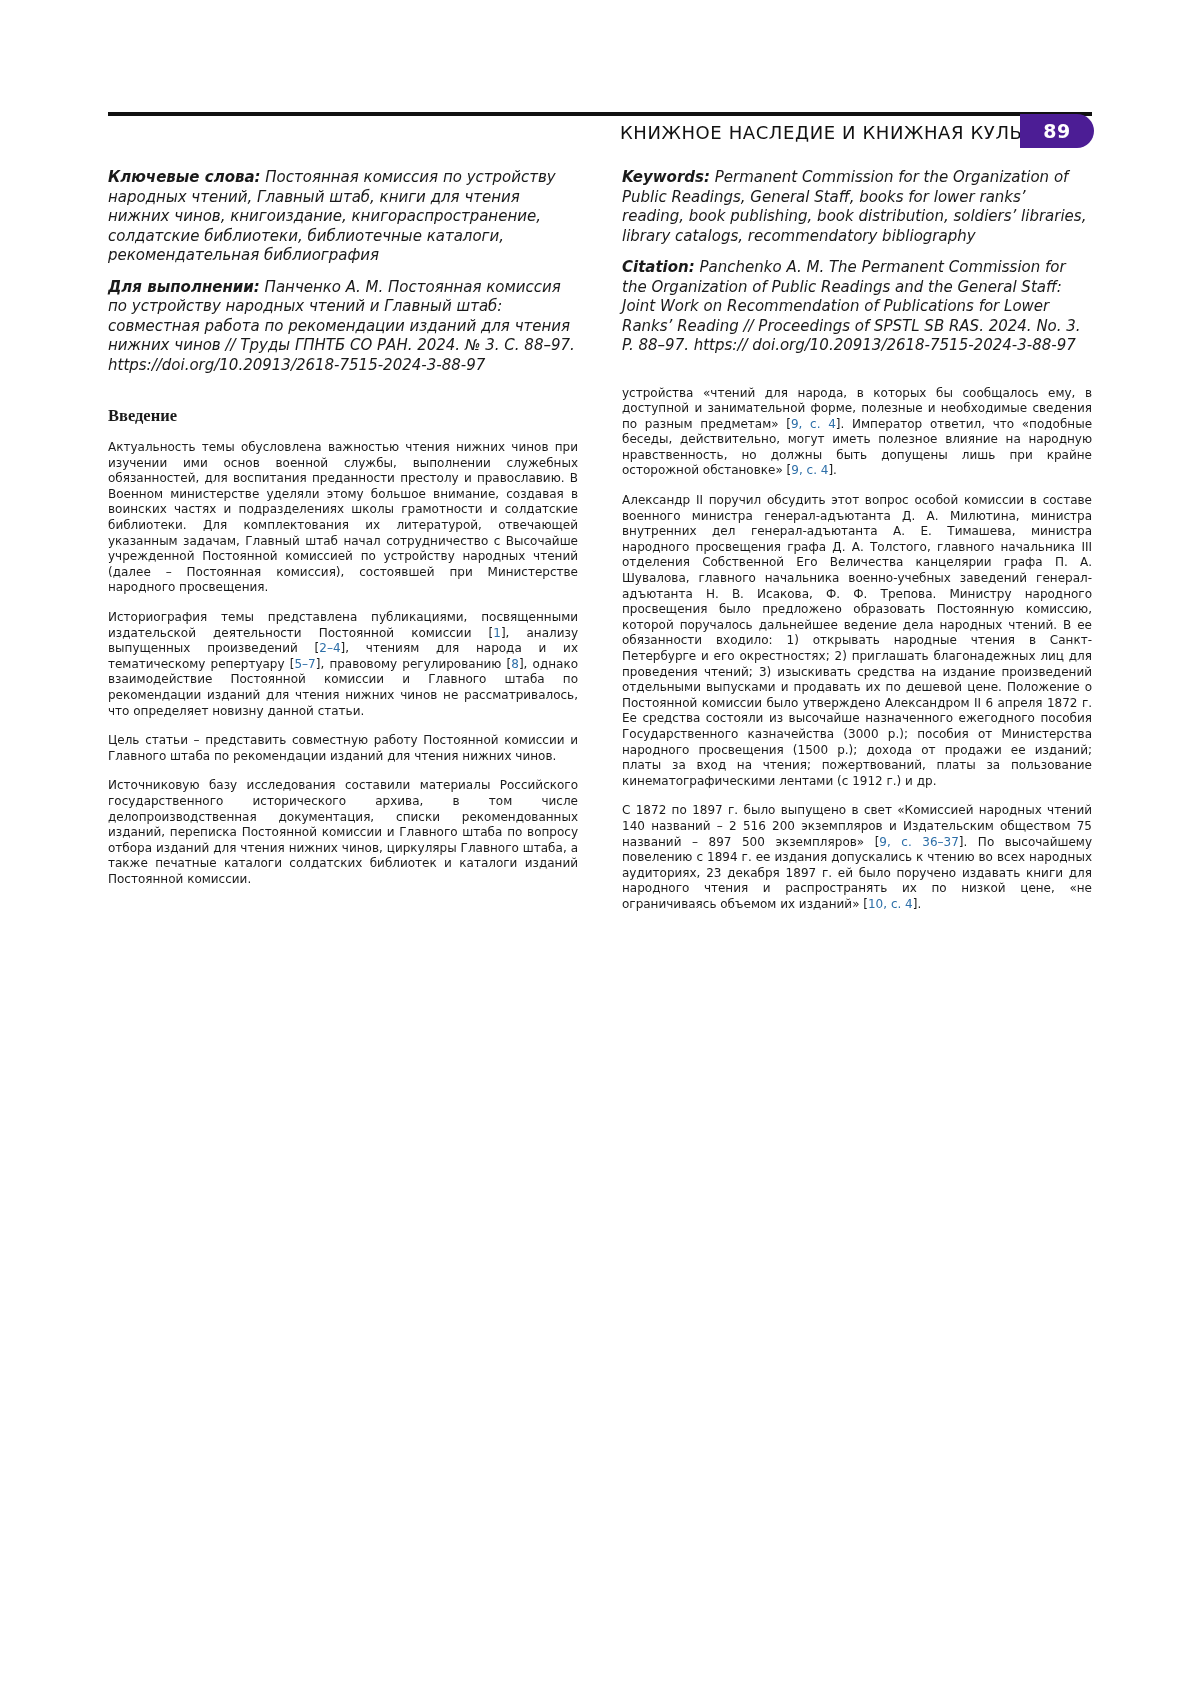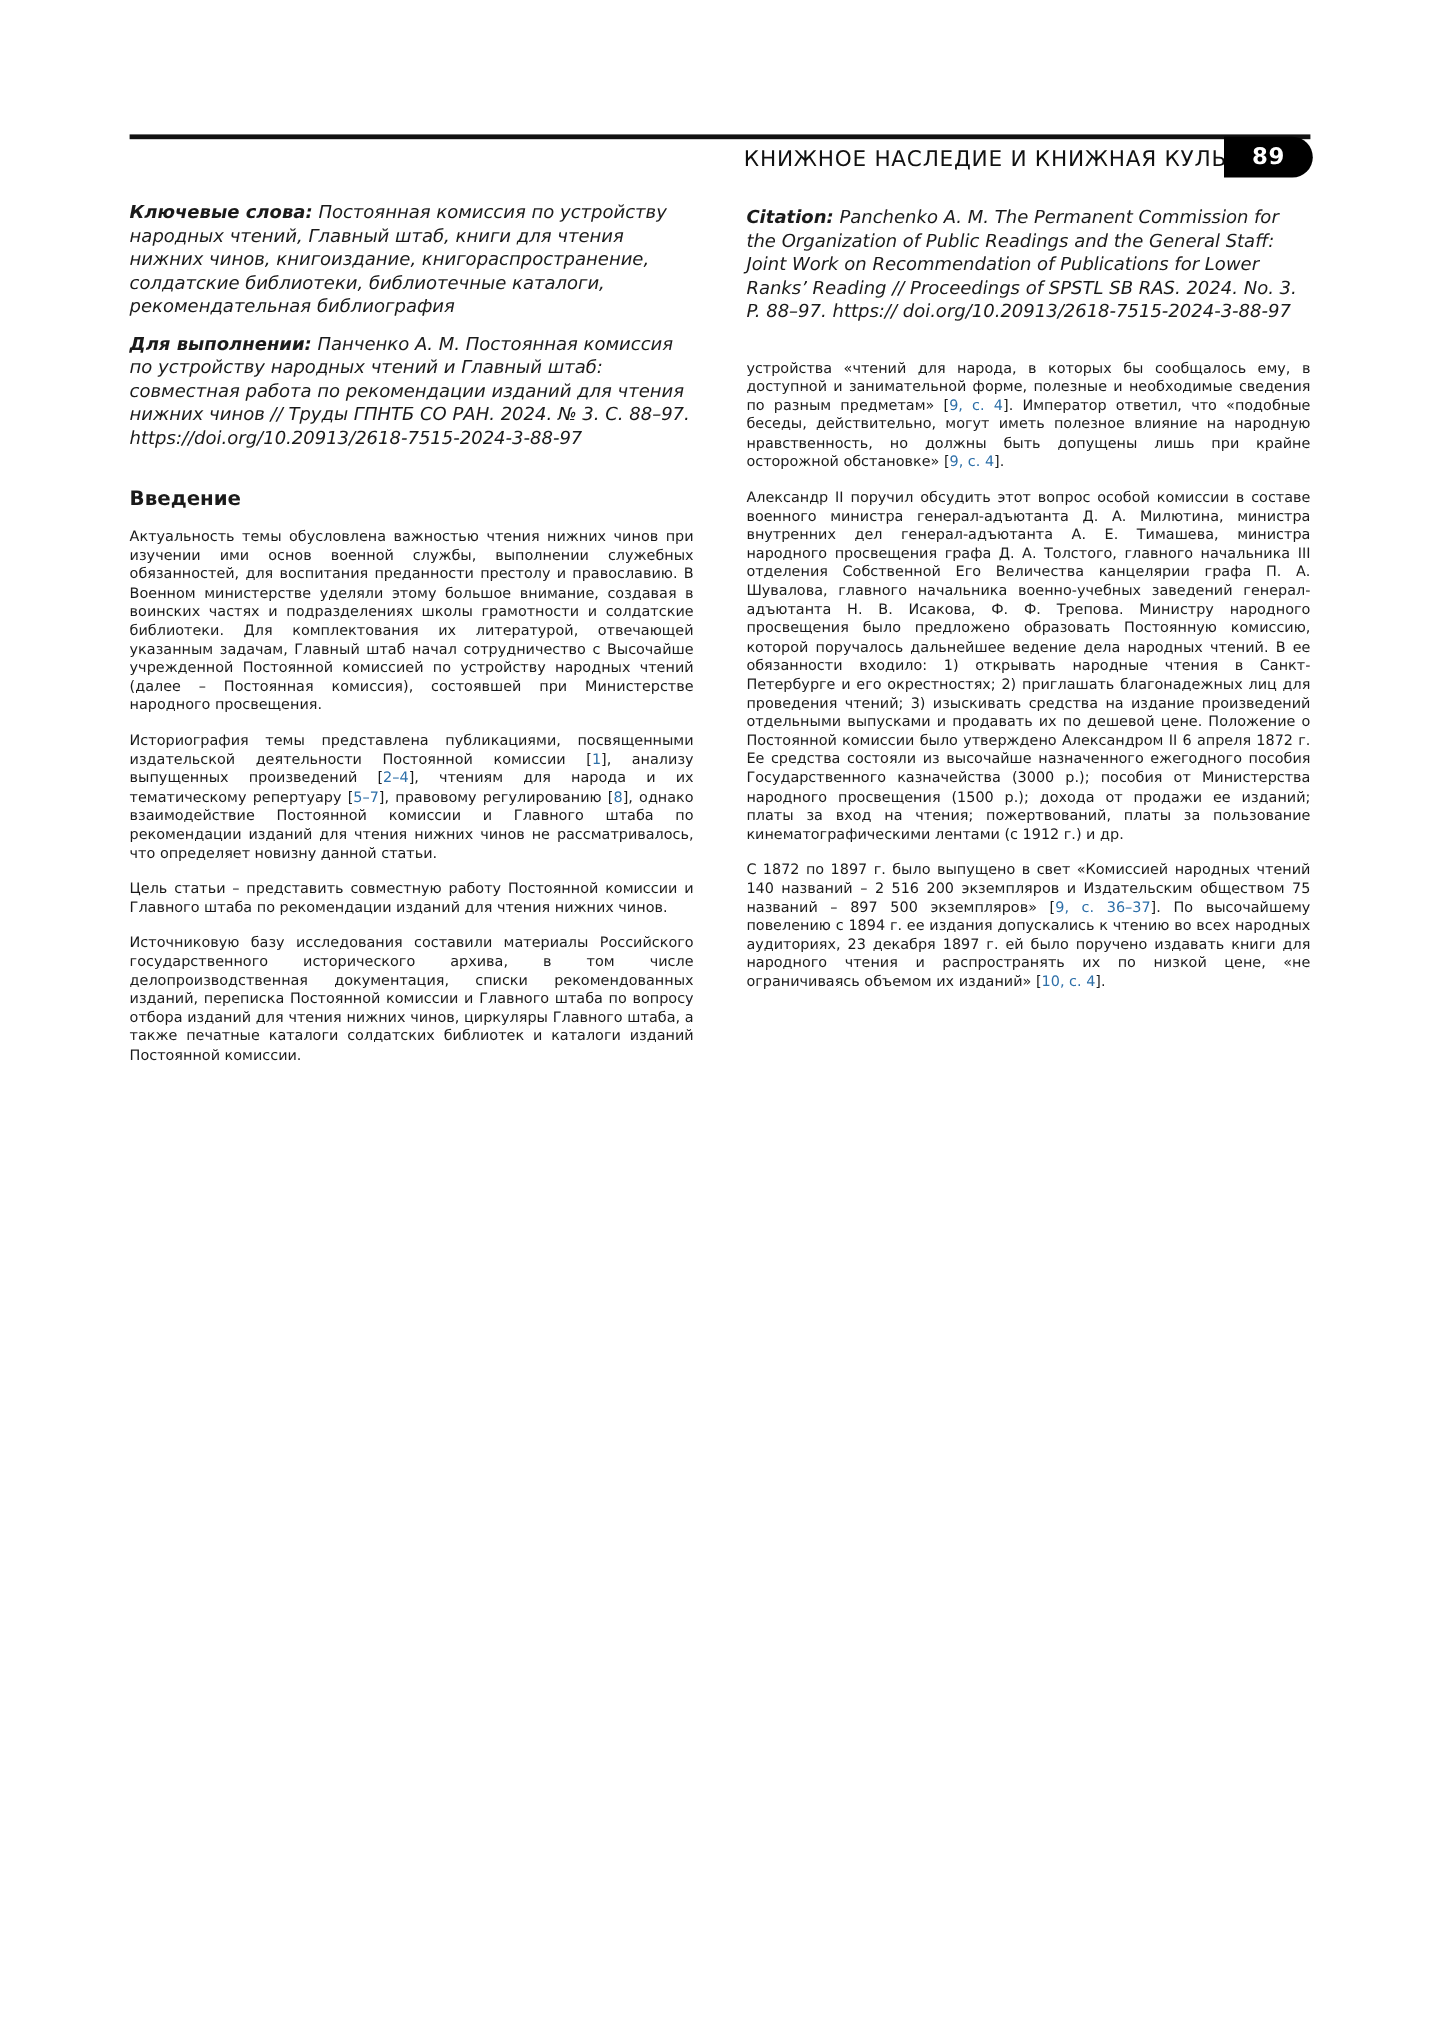--- a/index.html
+++ b/index.html
@@ -49,21 +49,21 @@
     white-space: nowrap;
     padding-right: 22px;
   }
   .page-number-pill {
     position: absolute;
     right: -2px;
     top: -2px;
     width: 74px;
     height: 34px;
     border-radius: 0 17px 17px 0;
-    background: #000000;
+    background: #4c1d95;
     color: #ffffff;
     display: flex;
     align-items: center;
     justify-content: center;
     font-size: 19px;
     font-weight: bold;
     letter-spacing: 0.5px;
   }
 
   
@@ -101,20 +101,21 @@
     margin-bottom: 30px;
   }
   .meta-gap {
     margin-top: 4px;
   }
   h2 {
     font-size: 16.5px;
     font-weight: bold;
     line-height: 1.28;
     margin: 6px 0 14px 0;
+    font-family: Liberation Serif, serif;
   }
   h2.spaced-top {
     margin-top: 26px;
   }
   .ref {
     color: #2d6fa8;
   }
   .body-col p:last-child {
     margin-bottom: 0;
   }
@@ -150,20 +151,21 @@
       <p>Цель статьи – представить совместную работу Постоянной комиссии и Главного штаба по рекомендации изданий для чтения нижних чинов.</p>
 
       <p>Источниковую базу исследования составили материалы Российского государственного исторического архива, в том числе делопроизводственная документация, списки рекомендованных изданий, переписка Постоянной комиссии и Главного штаба по вопросу отбора изданий для чтения нижних чинов, циркуляры Главного штаба, а также печатные каталоги солдатских библиотек и каталоги изданий Постоянной комиссии.</p>
 
 
     </div>
 
     <div class="col body-col">
 
       <div class="meta-block">
+        <p class="meta"><b>Keywords:</b><span> Permanent Commission for the Organization of Public Readings, General Staff, books for lower ranks’ reading, book publishing, book distribution, soldiers’ libraries, library catalogs, recommendatory bibliography</span></p>
         <p class="meta meta-gap"><b>Citation:</b><span> Panchenko A. M. The Permanent Commission for the Organization of Public Readings and the General Staff: Joint Work on Recommendation of Publications for Lower Ranks’ Reading // Proceedings of SPSTL SB RAS. 2024. No. 3. P. 88–97. https:// doi.org/10.20913/2618-7515-2024-3-88-97</span></p>
       </div>
 
       <p><span>устройства «чтений для народа, в которых бы сообщалось ему, в доступной и занимательной форме, полезные и необходимые сведения по разным предметам» [</span><span class="ref">9, с. 4</span><span>]. Император ответил, что «подобные беседы, действительно, могут иметь полезное влияние на народную нравственность, но должны быть допущены лишь при крайне осторожной обстановке» [</span><span class="ref">9, с. 4</span><span>].</span></p>
 
       <p>Александр II поручил обсудить этот вопрос особой комиссии в составе военного министра генерал-адъютанта Д. А. Милютина, министра внутренних дел генерал-адъютанта А. Е. Тимашева, министра народного просвещения графа Д. А. Толстого, главного начальника III отделения Собственной Его Величества канцелярии графа П. А. Шувалова, главного начальника военно-учебных заведений генерал-адъютанта Н. В. Исакова, Ф. Ф. Трепова. Министру народного просвещения было предложено образовать Постоянную комиссию, которой поручалось дальнейшее ведение дела народных чтений. В ее обязанности входило: 1) открывать народные чтения в Санкт-Петербурге и его окрестностях; 2) приглашать благонадежных лиц для проведения чтений; 3) изыскивать средства на издание произведений отдельными выпусками и продавать их по дешевой цене. Положение о Постоянной комиссии было утверждено Александром II 6 апреля 1872 г. Ее средства состояли из высочайше назначенного ежегодного пособия Государственного казначейства (3000 р.); пособия от Министерства народного просвещения (1500 р.); дохода от продажи ее изданий; платы за вход на чтения; пожертвований, платы за пользование кинематографическими лентами (с 1912 г.) и др.</p>
 
       <p><span>С 1872 по 1897 г. было выпущено в свет «Комиссией народных чтений 140 названий – 2 516 200 экземпляров и Издательским обществом 75 названий – 897 500 экземпляров» [</span><span class="ref">9, с. 36–37</span><span>]. По высочайшему повелению с 1894 г. ее издания допускались к чтению во всех народных аудиториях, 23 декабря 1897 г. ей было поручено издавать книги для народного чтения и распространять их по низкой цене, «не ограничиваясь объемом их изданий» [</span><span class="ref">10, с. 4</span><span>].</span></p>
     </div>
 

